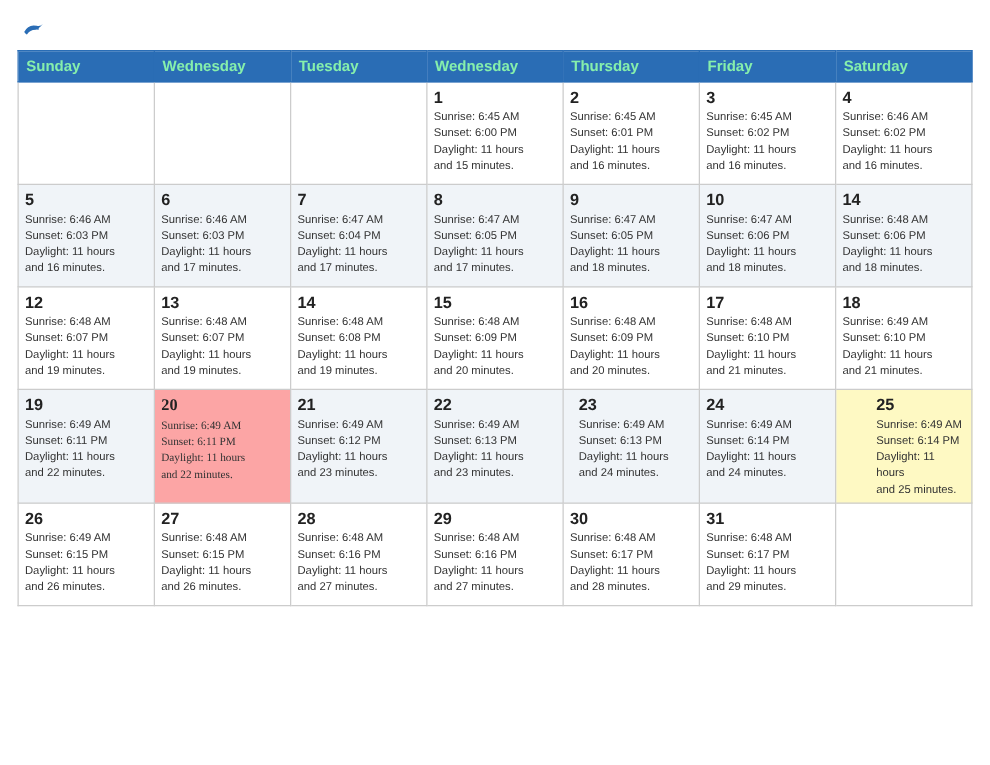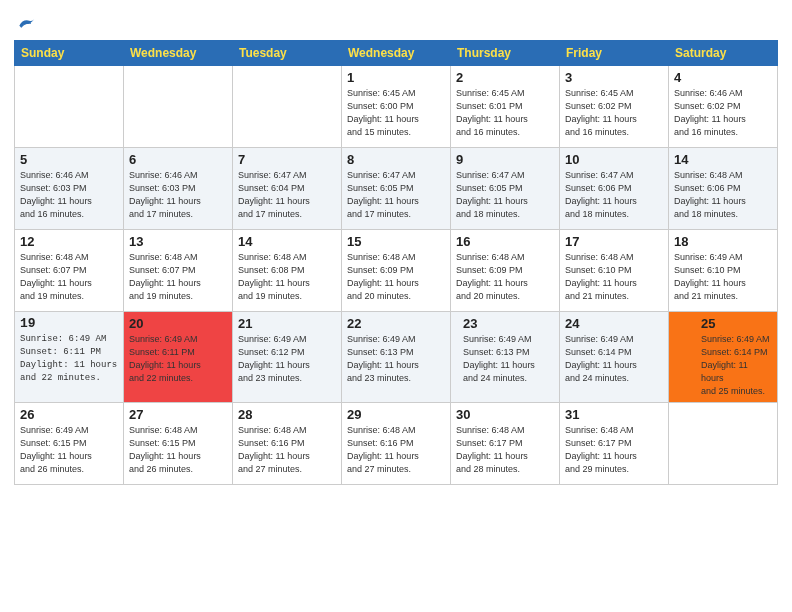--- a/index.html
+++ b/index.html
@@ -53,21 +53,21 @@
       color: #444;
       margin-top: 2px;
     }
     .calendar {
       width: 100%;
       border-collapse: collapse;
       table-layout: fixed;
     }
     .calendar th {
       background: #2a6db5;
-      color: #fde047;
+      color: #86efac;
       font-size: 12px;
       font-weight: bold;
       text-align: left;
       padding: 5px 6px;
       border: 1px solid #2a6db5;
     }
     .calendar td {
       border: 1px solid #ccc;
       vertical-align: top;
       padding: 4px 5px;
@@ -260,28 +260,28 @@
           </td>
           <td>
             <span class="day-number">18</span>
             <div class="day-info" style="white-space: pre-line;">Sunrise: 6:49 AM
 Sunset: 6:10 PM
 Daylight: 11 hours
 and 21 minutes.</div>
           </td>
         </tr>
         <tr>
-          <td style="background: rgb(240, 244, 248); font-family: Liberation Mono, monospace;">
+          <td style="background: rgb(240, 244, 248);">
             <span class="day-number">19</span>
             <div class="day-info" style="white-space: pre-line;">Sunrise: 6:49 AM
 Sunset: 6:11 PM
 Daylight: 11 hours
 and 22 minutes.</div>
           </td>
-          <td style="background: #ef4444;">
+          <td style="background: #fca5a5; font-family: Liberation Serif, serif;">
             <span class="day-number">20</span>
             <div class="day-info" style="white-space: pre-line;">Sunrise: 6:49 AM
 Sunset: 6:11 PM
 Daylight: 11 hours
 and 22 minutes.</div>
           </td>
           <td style="background: rgb(240, 244, 248); margin-top: 19px;">
             <span class="day-number">21</span>
             <div class="day-info" style="white-space: pre-line;">Sunrise: 6:49 AM
 Sunset: 6:12 PM
@@ -302,21 +302,21 @@
 Daylight: 11 hours
 and 24 minutes.</div>
           </td>
           <td style="background: rgb(240, 244, 248);">
             <span class="day-number">24</span>
             <div class="day-info" style="white-space: pre-line;">Sunrise: 6:49 AM
 Sunset: 6:14 PM
 Daylight: 11 hours
 and 24 minutes.</div>
           </td>
-          <td style="background: #f97316; padding-left: 32px;">
+          <td style="background: #fef9c3; padding-left: 32px;">
             <span class="day-number">25</span>
             <div class="day-info" style="white-space: pre-line;">Sunrise: 6:49 AM
 Sunset: 6:14 PM
 Daylight: 11 hours
 and 25 minutes.</div>
           </td>
         </tr>
         <tr>
           <td>
             <span class="day-number">26</span>

